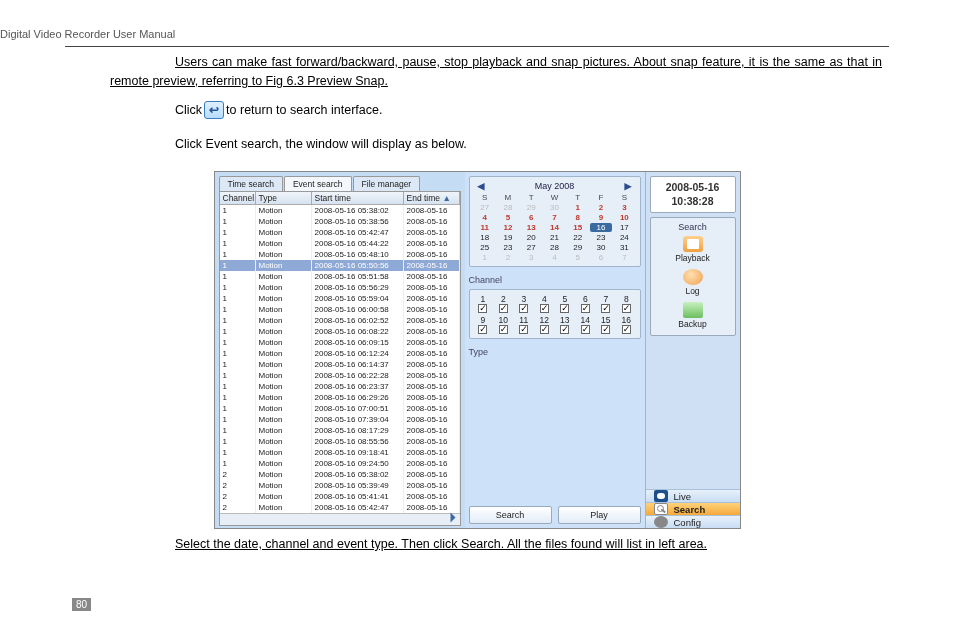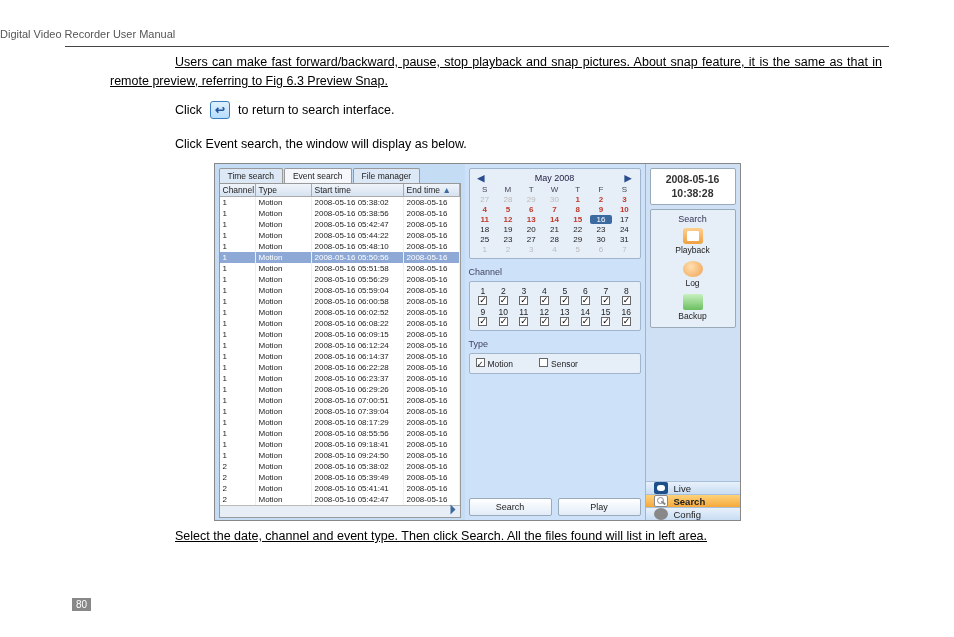--- a/index.html
+++ b/index.html
@@ -2,24 +2,24 @@
 <html><head>
 <meta charset="utf-8">
 <style>
   * { margin: 0; padding: 0; box-sizing: border-box; }
   body { font-family: Arial, sans-serif; background: #fff; width: 954px; height: 637px; position: relative; color: #000; }
   .page-header { text-align: left; font-size: 11px; margin-top: 28px; color: #555; }
   .page-rule { border: none; border-top: 1px solid #444; margin: 6px 65px 0 65px; }
   .body-text { font-size: 12.5px; line-height: 1.5; }
   .para1 { margin: 6px 72px 0 110px; text-align: justify; }
   .para-indent { text-indent: 65px; text-decoration: underline; }
-  .para2 { margin: 10px 72px 0 175px; display: flex; align-items: center; gap: 8px; }
+  .para2 { margin: 10px 72px 0 175px; display: flex; align-items: center; gap: 2px; }
   .back-icon-box { width: 20px; height: 18px; background: linear-gradient(#dff0ff,#b8ddff); border: 1px solid #3a7cc0; border-radius: 3px; display: inline-flex; align-items: center; justify-content: center; color: #2256a0; font-size: 12px; font-weight: bold; }
   .para3 { margin: 16px 72px 0 175px; }
-  .figure-area { margin: 9px auto 0 auto; width: 527px; }
+  .figure-area { margin: 17px auto 0 auto; width: 527px; }
   .dvr-window { width: 527px; height: 358px; border: 1px solid #888; background: #cde2f8; display: flex; font-size: 9px; font-family: Tahoma, Arial, sans-serif; color: #222; }
   .dvr-left { flex: 1; display: flex; flex-direction: column; background: #c5dcf5; }
   .dvr-tabs { display: flex; margin: 4px 0 0 4px; }
   .tab { padding: 2px 8px; background: #dce8f6; border: 1px solid #999; border-bottom: none; margin-right: 1px; font-size: 8.5px; border-radius: 2px 2px 0 0; }
   .tab.active { background: #f4f8fc; }
   .grid-wrap { border: 1px solid #999; margin: 0 4px 2px 4px; background: #fff; flex: 1; overflow: hidden; display: flex; flex-direction: column; }
   .grid-header { display: flex; background: linear-gradient(#f0f4fa,#d6e2f1); border-bottom: 1px solid #aaa; font-size: 8.5px; }
   .grid-header > div { padding: 1px 3px; border-right: 1px solid #aaa; }
   .col-ch { width: 36px; } .col-type { width: 56px; } .col-start { width: 92px; } .col-end { width: 42px; flex:1; }
   .grid-body { flex: 1; overflow: hidden; }
@@ -402,24 +402,20 @@
               <div class="ch-cell">
                 <span>16</span>
                 <span class="cb checked"></span>
               </div>
             </div>
         </div>
       </div>
 
       <div>
         <div class="panel-title">Type</div>
-        <div class="panel type-row">
-          <label><span class="cb checked" style="display:inline-block;width:9px;height:9px;border:1px solid #666;background:#fff;position:relative;margin-right:3px;">✓</span><span>Motion</span></label>
-          <label><span style="display:inline-block;width:9px;height:9px;border:1px solid #666;background:#fff;margin-right:3px;"></span><span>Sensor</span></label>
-        </div>
       </div>
 
       <div class="btn-row">
         <div class="pbtn">Search</div>
         <div class="pbtn">Play</div>
       </div>
     </div>
 
     <div class="dvr-right">
       <div class="dt-box">

